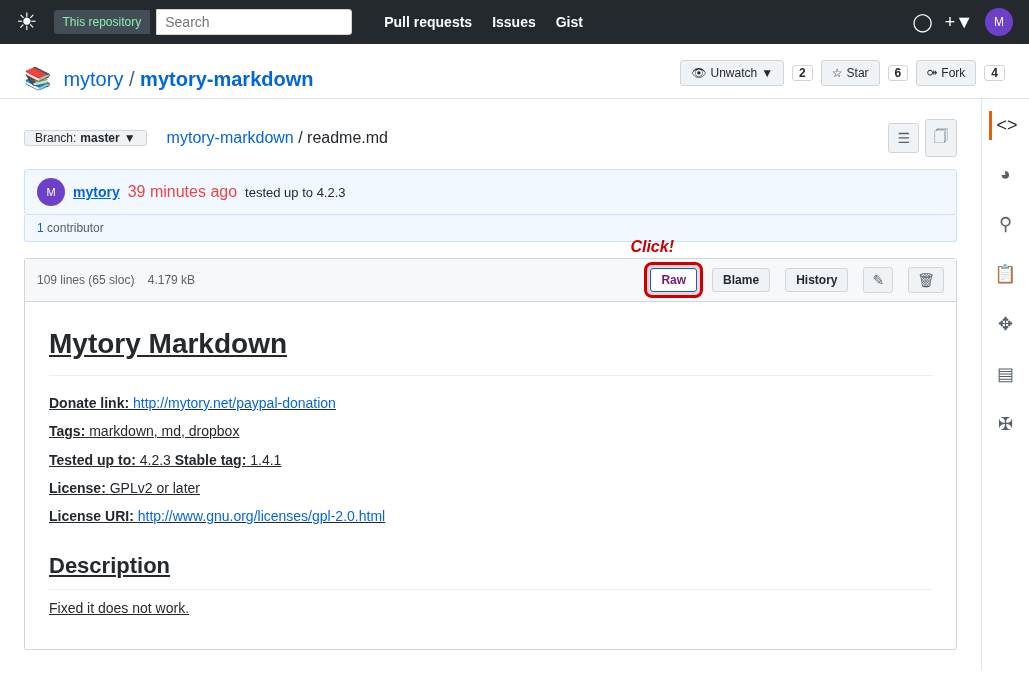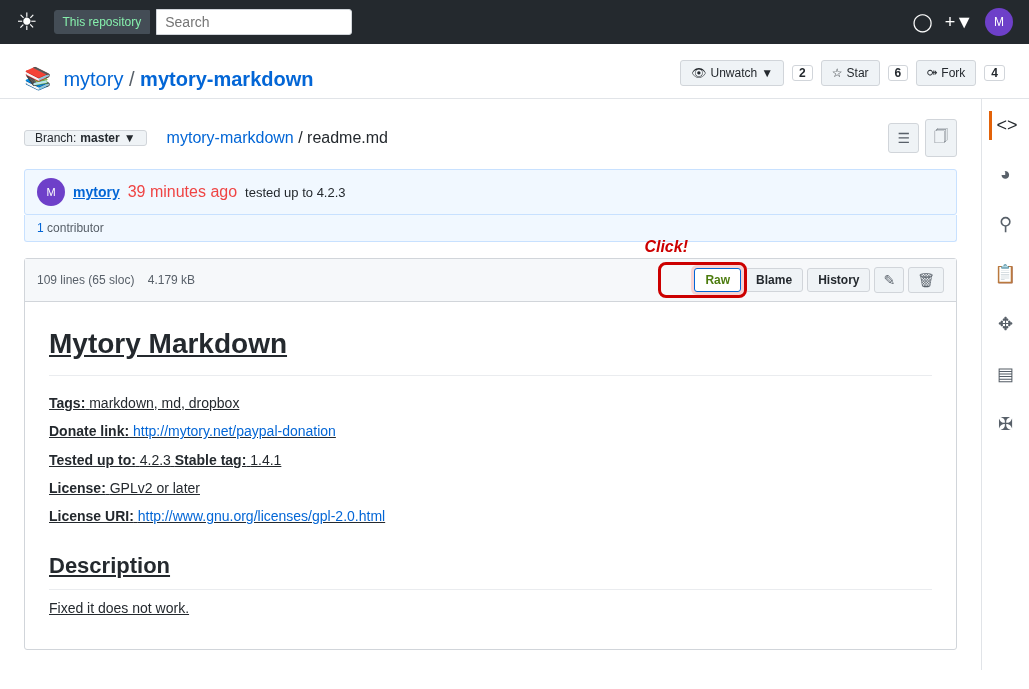--- a/index.html
+++ b/index.html
@@ -245,39 +245,38 @@
       align-items: center;
     }
     .file-meta {
       font-size: 12px;
       color: #586069;
       flex: 1;
     }
     .file-actions {
       display: flex;
       align-items: center;
-      gap: 4px;
+      gap: 15px;
     }
     .file-btn {
       padding: 4px 10px;
       border: 1px solid #d1d5da;
       border-radius: 3px;
       background: #eff3f6;
       cursor: pointer;
       font-size: 12px;
       color: #24292e;
       font-weight: 600;
     }
     .file-btn.active, .file-btn.raw-highlighted {
       background: #fff;
       border-color: #0366d6;
-      color: #4d7c0f;
+      color: #701a75;
       position: relative;
       box-shadow: 0 0 0 3px rgba(255,0,0,0.15);
-      margin-left: 30px;
     }
     .file-icon-btn {
       padding: 4px 8px;
       border: 1px solid #d1d5da;
       border-radius: 3px;
       background: #eff3f6;
       cursor: pointer;
       font-size: 14px;
       color: #586069;
     }
@@ -326,20 +325,25 @@
     .meta-line { margin-bottom: 6px; }
   </style>
 </head>
 <body>
 
 <nav class="top-nav">
   <span class="top-nav-logo">☀</span>
   <div class="repo-search-box">
     <span class="repo-label">This repository</span>
     <input class="search-input" type="text" placeholder="Search" style="">
+  </div>
+  <div class="top-nav-links">
+    <a class="top-nav-link" href="#">Pull requests</a>
+    <a class="top-nav-link" href="#">Issues</a>
+    <a class="top-nav-link" href="#">Gist</a>
   </div>
   <div class="top-nav-right">
     <button class="nav-icon-btn">◯</button>
     <button class="nav-icon-btn">+▼</button>
     <div class="avatar-circle">M</div>
   </div>
 </nav>
 
 <div class="repo-header">
   <span class="repo-icon">📚</span>
@@ -416,26 +420,26 @@
           </div>
           <button class="file-btn">Blame</button>
           <button class="file-btn">History</button>
           <button class="file-icon-btn">✎</button>
           <button class="file-icon-btn">🗑</button>
         </div>
       </div>
       <div class="file-content">
         <h1 class="md-h1">Mytory Markdown</h1>
         <p class="md-p meta-line">
+          <strong>Donate link:</strong>
+          <span> </span><a href="#">http://mytory.net/paypal-donation</a>
+        </p>
+        <p class="md-p meta-line">
           <strong>Tags:</strong>
           <span> </span><span>markdown, md, dropbox</span>
-        </p>
-        <p class="md-p meta-line">
-          <strong>Donate link:</strong>
-          <span> </span><a href="#">http://mytory.net/paypal-donation</a>
         </p>
         <p class="md-p meta-line">
           <strong>Tested up to:</strong>
           <span> </span><span>4.2.3</span>
           <span> </span><strong>Stable tag:</strong>
           <span> </span><span>1.4.1</span>
         </p>
         <p class="md-p meta-line">
           <strong>License:</strong>
           <span> </span><span>GPLv2 or later</span>

